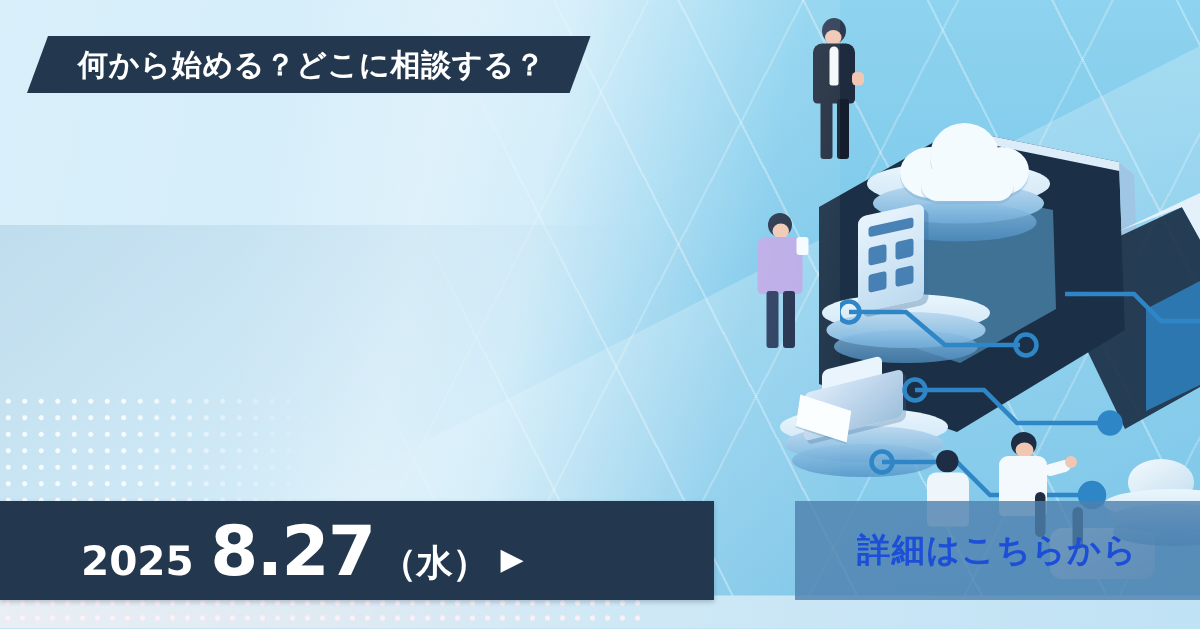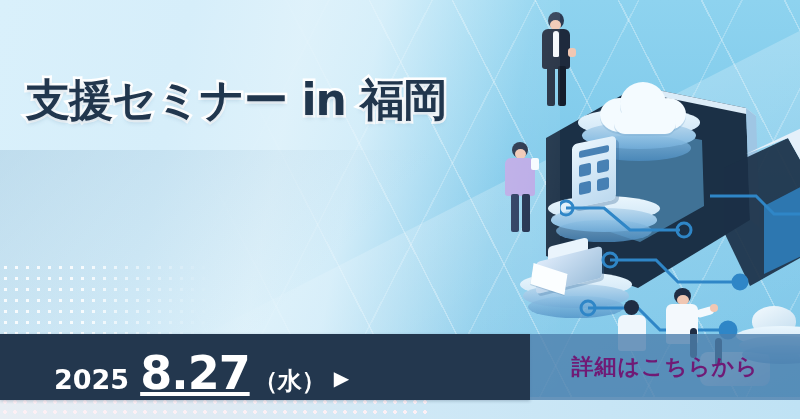--- a/index.html
+++ b/index.html
@@ -170,45 +170,45 @@
     paint-order:stroke fill;
     text-shadow:
        0 3px 4px rgba(110,150,180,.30);
   }
   .hl1{font-size:50px;line-height:60px;letter-spacing:-1px;}
   .hl2{font-size:62px;line-height:72px;letter-spacing:-1px;margin-top:-4px;}
   .hl3{font-size:44px;line-height:56px;letter-spacing:-1px;margin-top:-2px;}
 
   
   .datebar{
-    position:absolute;left:0;top:334px;width:530px;height:66px;
+    position:absolute;left:0;top:334px;width:476px;height:66px;
     background:#23374e;
-    display:flex;align-items:flex-end;
+    display:flex;align-items:center;
     box-shadow:0 1px 3px rgba(20,45,70,.25);
   }
   .dateline{
     display:flex;align-items:baseline;gap:0;
     color:#ffffff;margin-left:54px;
     font-family:"DejaVu Sans","Liberation Sans",sans-serif;
     white-space:nowrap;
   }
   .d-year{font-size:27px;font-weight:bold;}
-  .d-day{font-size:46px;font-weight:bold;margin-left:11px;letter-spacing:-1px;text-decoration:underline;}
+  .d-day{font-size:46px;font-weight:bold;margin-left:11px;letter-spacing:-1px;}
   .d-dow{font-size:24px;font-weight:bold;margin-left:4px;}
   .d-time{font-size:28px;font-weight:bold;margin-left:7px;}
   .d-arrow{font-size:20px;margin:0 8px;position:relative;top:-4px;}
   .d-time2{font-size:28px;font-weight:bold;}
 
   .ctabar{
     position:absolute;left:530px;top:334px;right:0;height:66px;
     background:rgba(78,127,173,.80);
     display:flex;align-items:center;justify-content:center;
   }
   .ctabar span{
-    color:#701a75;font-size:22px;font-weight:bold;letter-spacing:1px;
+    color:#1d4ed8;font-size:22px;font-weight:bold;letter-spacing:1px;
     font-family:"DejaVu Sans","Liberation Sans",sans-serif;
   }
 </style>
 </head>
 <body>
 
 <div class="poster">
 
   <div class="illo">
     <div class="illo-bg"></div>
@@ -325,23 +325,25 @@
     </div>
   </div>
 
   <div class="leftwash"></div>
   <div class="leftwash2"></div>
   <div class="halftone"></div>
 
   <div class="bottomstrip"></div>
   <div class="halftone-b"></div>
 
+  <div class="ribbon">
+    <span>何から始める？どこに相談する？</span>
+  </div>
 
   <div class="headline">
-    <p class="hl hl3">支援セミナー in 福岡</p>
   </div>
 
   <div class="datebar">
     <div class="dateline">
       <span class="d-year">2025</span>
       <span class="d-day">8.27</span>
       <span class="d-dow">（水）</span>
       <span class="d-arrow">▶</span>
     </div>
   </div>

